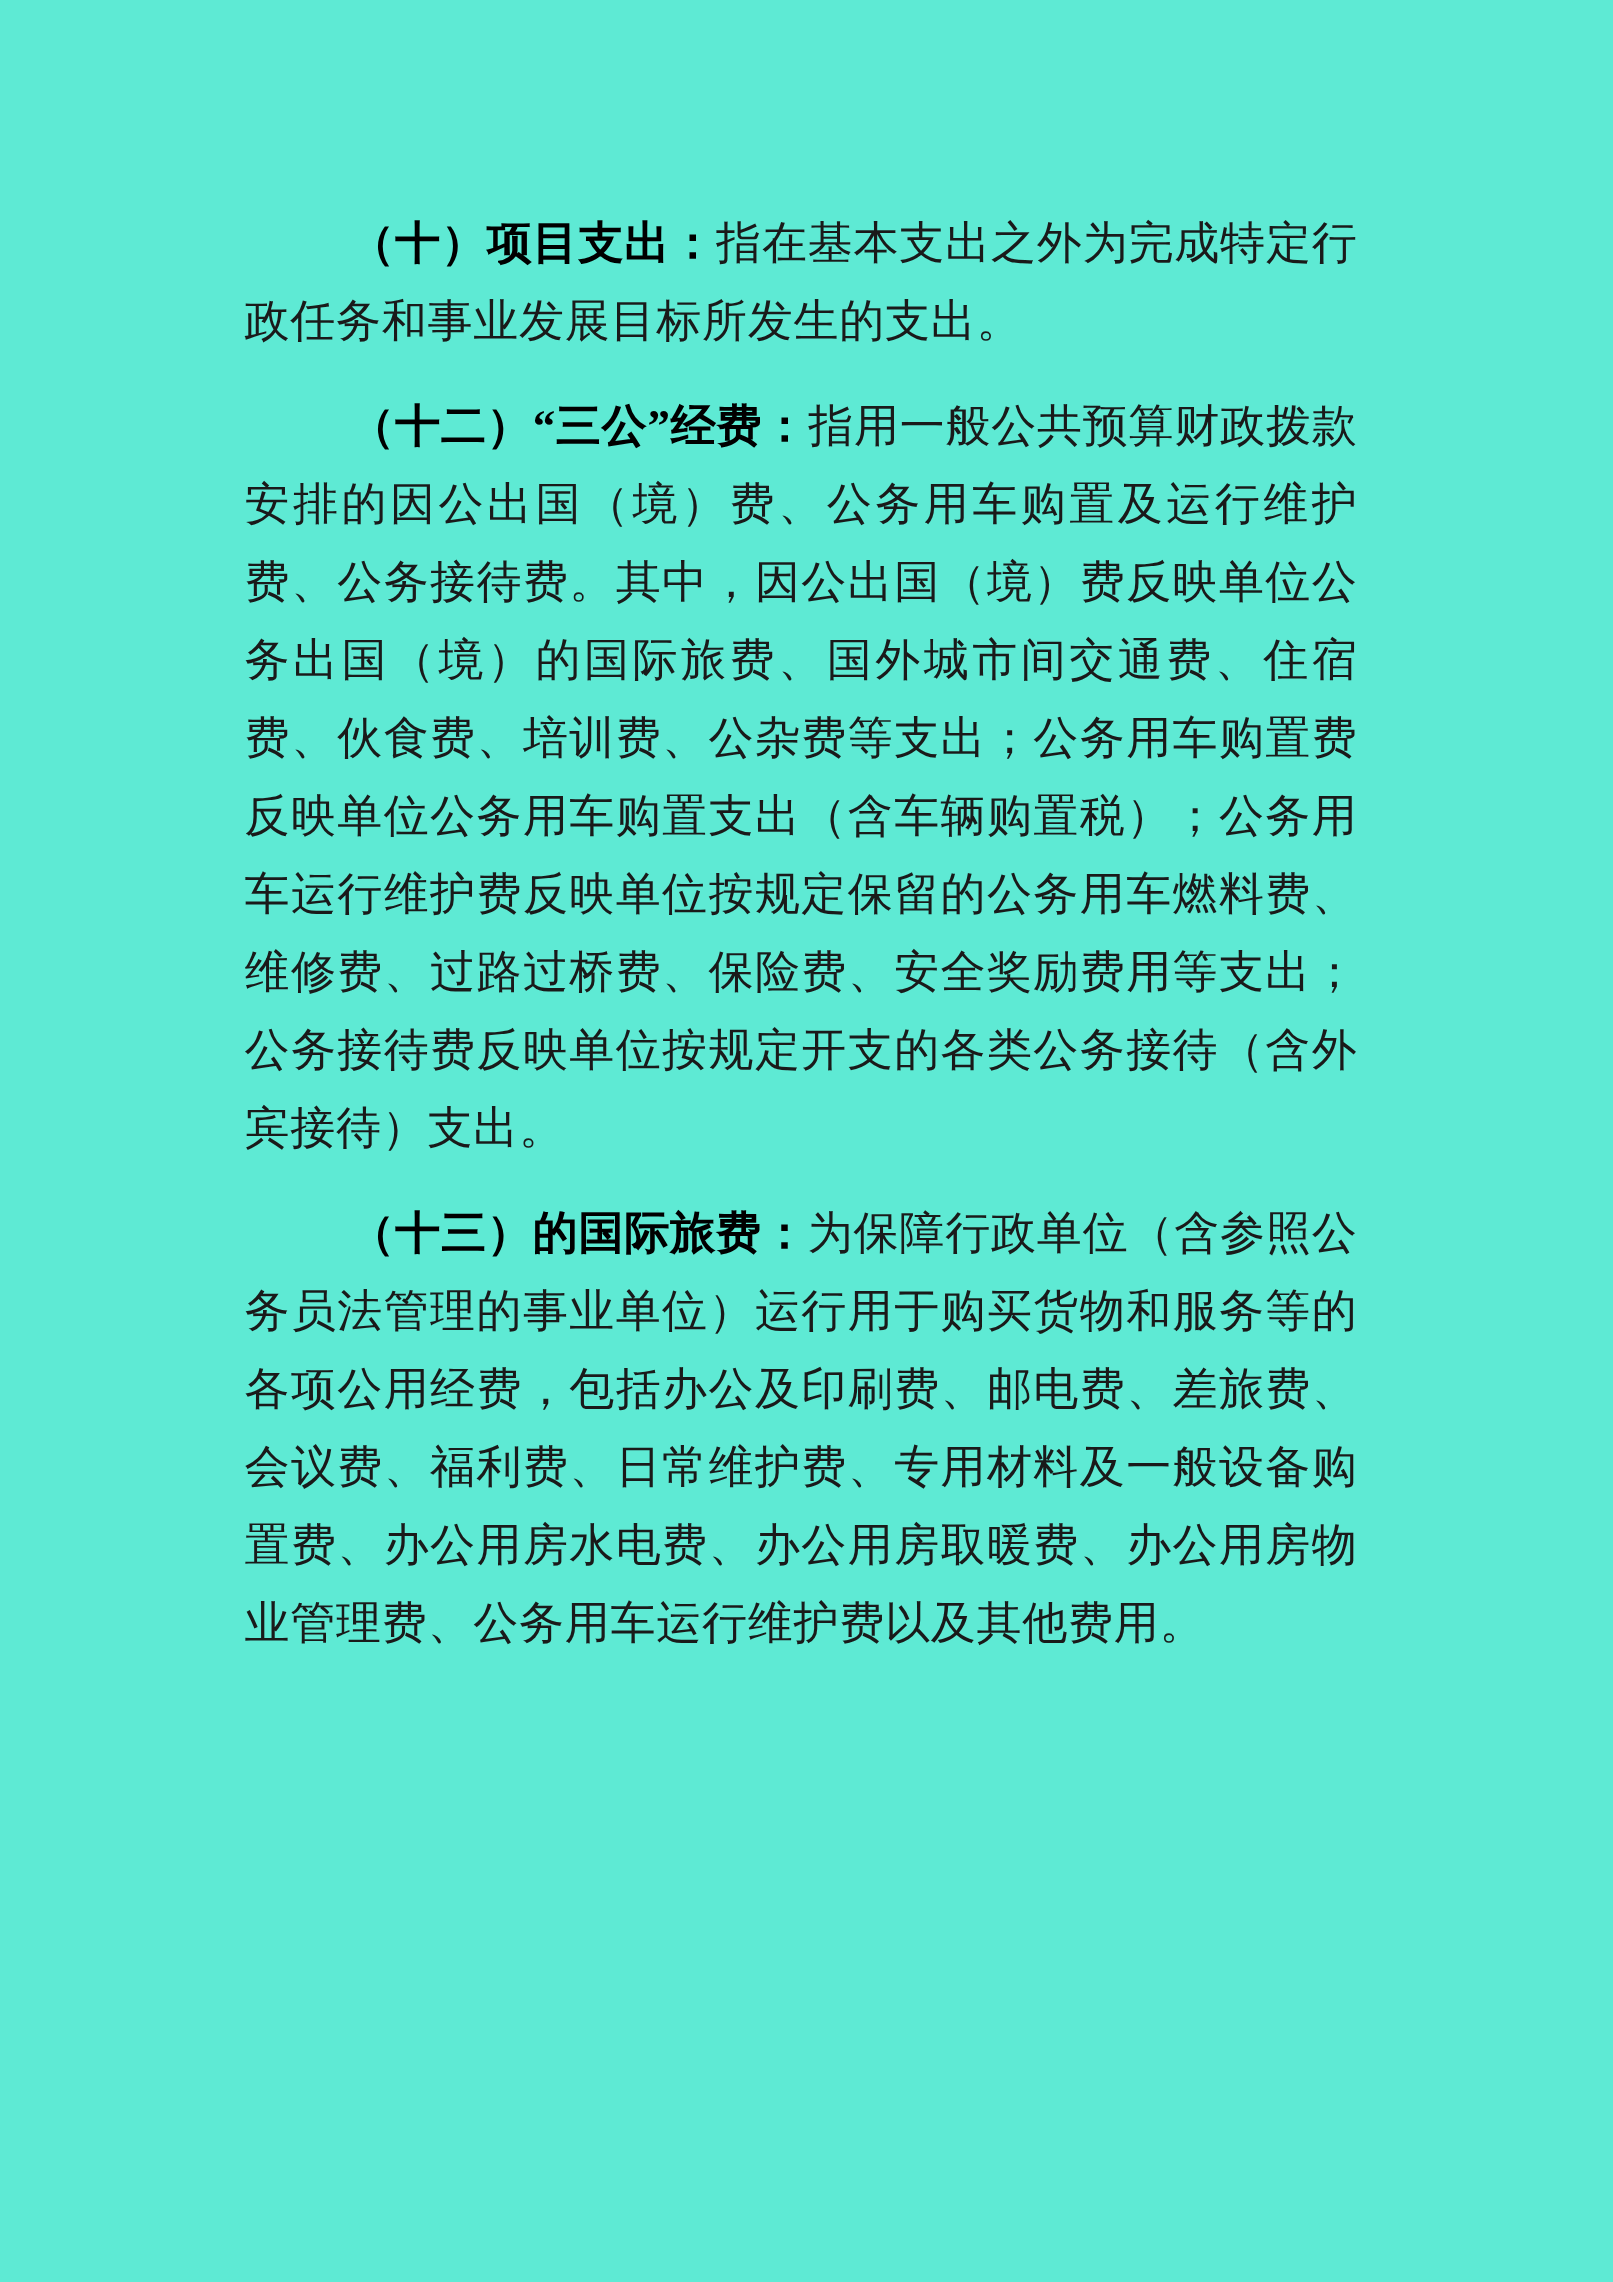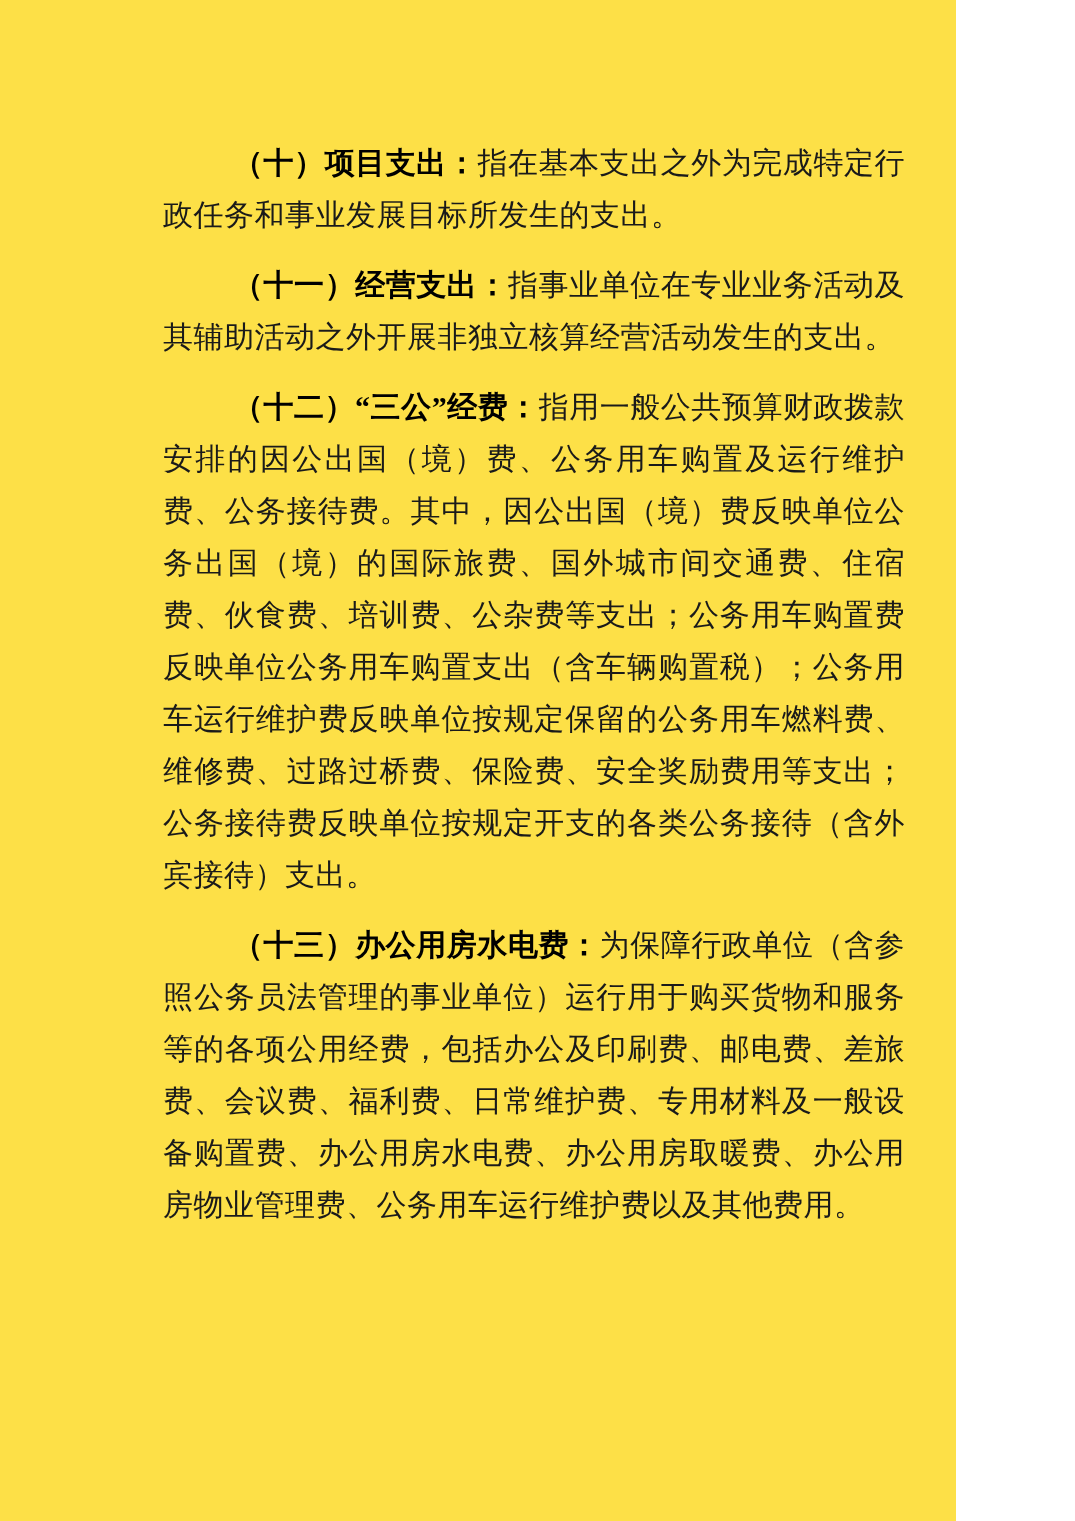--- a/index.html
+++ b/index.html
@@ -11,23 +11,23 @@
     width: 1075px;
     height: 1521px;
     position: relative;
     overflow: hidden;
     font-family: "Liberation Serif", "DejaVu Serif", serif;
   }
   .page {
     position: absolute;
     left: 0;
     top: 0;
-    width: 956px;
+    width: 1075px;
     height: 1521px;
-    background: #fde047;
+    background: #5eead4;
   }
   .doc-body {
     position: absolute;
     left: 163px;
     top: 137px;
     width: 742px;
   }
   .doc-body p {
     margin: 0 0 18px 0;
     font-size: 30px;
@@ -45,21 +45,20 @@
   }
 </style>
 </head>
 <body>
 
 <div class="page">
   <div class="doc-body">
 
     <p><span class="run-in-heading">（十）项目支出：</span><span>指在基本支出之外为完成特定行政任务和事业发展目标所发生的支出。</span></p>
 
-    <p><span class="run-in-heading">（十一）经营支出：</span><span>指事业单位在专业业务活动及其辅助活动之外开展非独立核算经营活动发生的支出。</span></p>
 
     <p><span class="run-in-heading">（十二）“三公”经费：</span><span>指用一般公共预算财政拨款安排的因公出国（境）费、公务用车购置及运行维护费、公务接待费。其中，因公出国（境）费反映单位公务出国（境）的国际旅费、国外城市间交通费、住宿费、伙食费、培训费、公杂费等支出；公务用车购置费反映单位公务用车购置支出（含车辆购置税）；公务用车运行维护费反映单位按规定保留的公务用车燃料费、维修费、过路过桥费、保险费、安全奖励费用等支出；公务接待费反映单位按规定开支的各类公务接待（含外宾接待）支出。</span></p>
 
-    <p><span class="run-in-heading">（十三）办公用房水电费：</span><span>为保障行政单位（含参照公务员法管理的事业单位）运行用于购买货物和服务等的各项公用经费，包括办公及印刷费、邮电费、差旅费、会议费、福利费、日常维护费、专用材料及一般设备购置费、办公用房水电费、办公用房取暖费、办公用房物业管理费、公务用车运行维护费以及其他费用。</span></p>
+    <p><span class="run-in-heading">（十三）的国际旅费：</span><span>为保障行政单位（含参照公务员法管理的事业单位）运行用于购买货物和服务等的各项公用经费，包括办公及印刷费、邮电费、差旅费、会议费、福利费、日常维护费、专用材料及一般设备购置费、办公用房水电费、办公用房取暖费、办公用房物业管理费、公务用车运行维护费以及其他费用。</span></p>
 
 
   </div>
 </div>
 
 </body></html>

